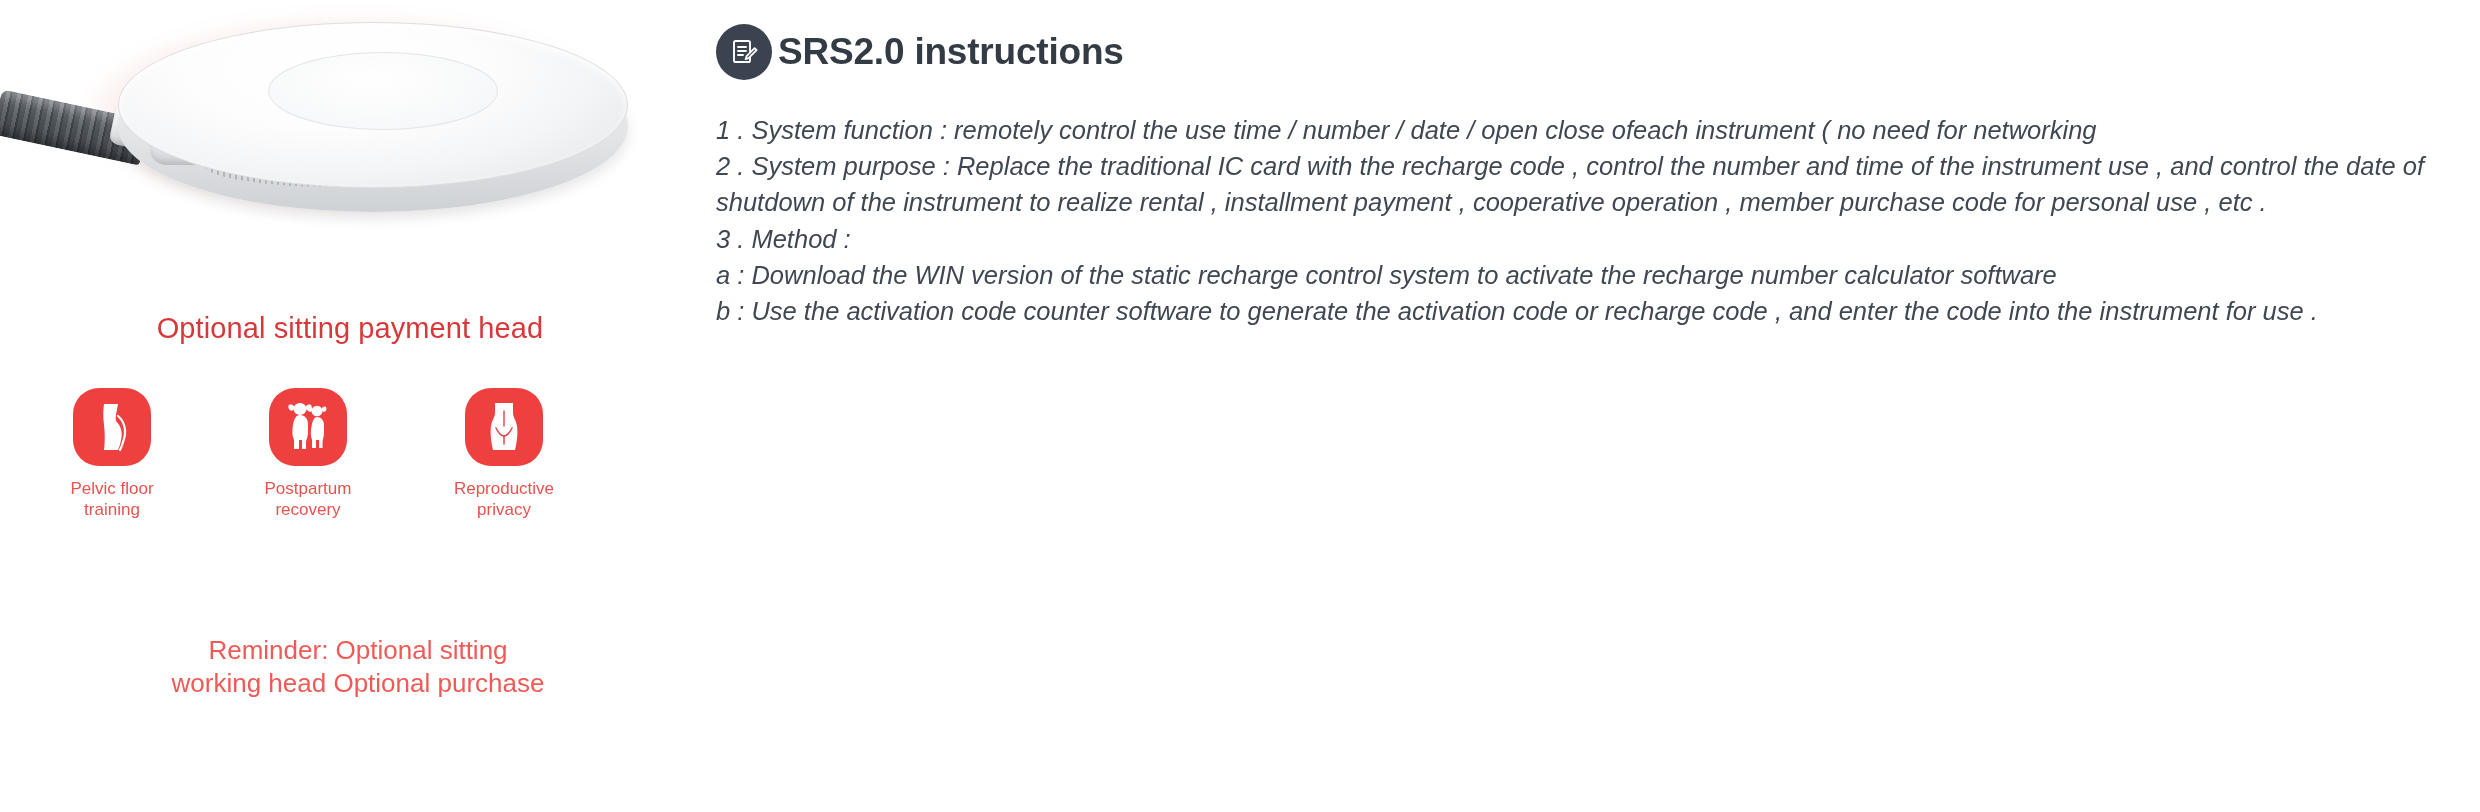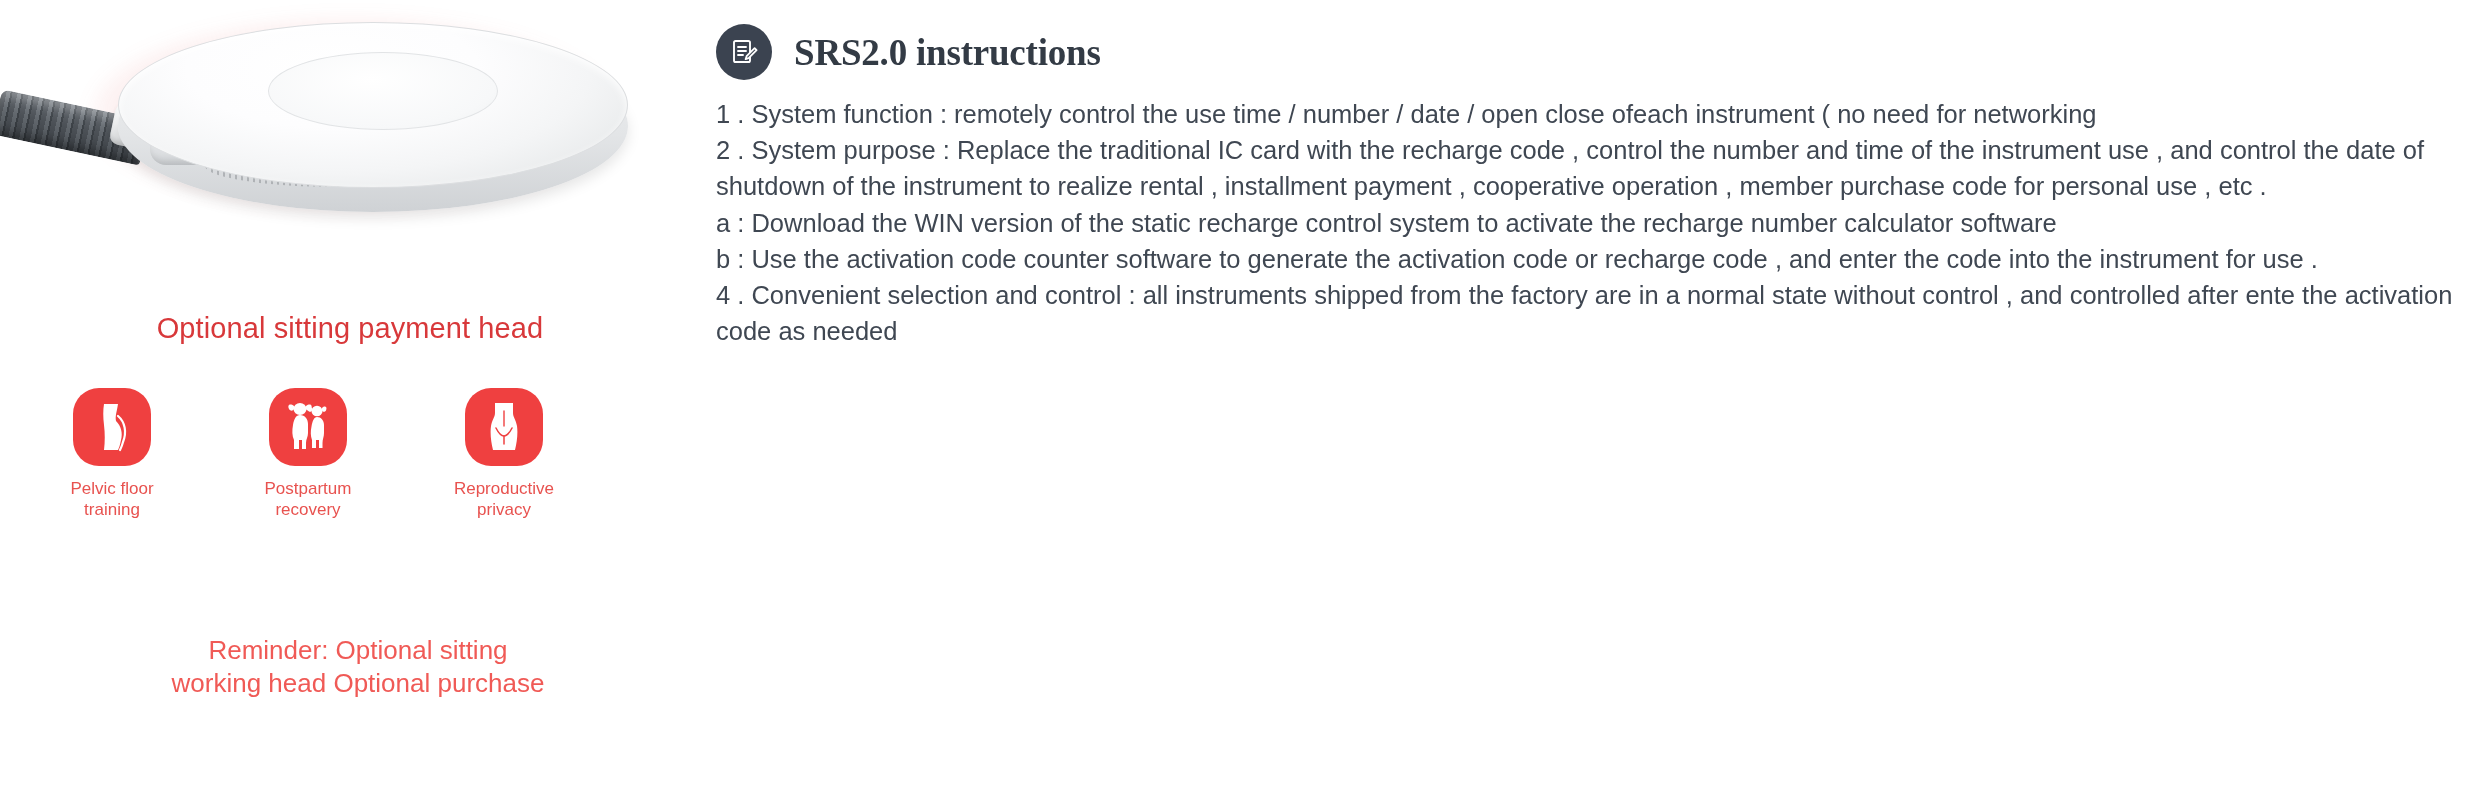--- a/index.html
+++ b/index.html
@@ -240,23 +240,22 @@
     position: relative;
     flex: 1 1 auto;
     height: 812px;
     padding: 24px 20px 0 16px;
   }
 
   .instr-header {
     display: flex;
     flex-direction: row;
     align-items: center;
-    gap: 22px;
-    margin-bottom: 16px;
-    font-family: Liberation Serif, serif;
+    gap: 6px;
+    margin-bottom: 32px;
   }
 
   .instr-badge {
     width: 56px;
     height: 56px;
     border-radius: 50%;
     background: #3b4350;
     display: flex;
     align-items: center;
     justify-content: center;
@@ -276,20 +275,21 @@
   .instr-body {
     font-size: 25.5px;
     line-height: 1.42;
     color: #3f4752;
     max-width: 1760px;
   }
 
   .instr-line {
     margin: 0;
     padding: 0;
+    font-style: italic;
   }
 </style>
 </head>
 <body>
 
 <div class="page">
 
   <div class="left-col">
 
     <div class="product-photo">
@@ -368,19 +368,19 @@
           <line x1="9" y1="18" x2="14" y2="18" stroke="#ffffff" stroke-width="1.9" stroke-linecap="round"></line>
           <path d="M25.6 11.2 L27.6 13.2 L19.6 21.2 L16.6 22.2 L17.6 19.2 Z" fill="#3b4350" stroke="#ffffff" stroke-width="1.8" stroke-linejoin="round"></path>
         </svg>
       </div>
       <div class="instr-title">SRS2.0 instructions</div>
     </div>
 
     <div class="instr-body">
       <p class="instr-line">1 . System function : remotely control the use time / number / date / open close ofeach instrument ( no need for networking</p>
       <p class="instr-line">2 . System purpose : Replace the traditional IC card with the recharge code , control the number and time of the instrument use , and control the date of shutdown of the instrument to realize rental , installment payment , cooperative operation , member purchase code for personal use , etc .</p>
+      <p class="instr-line">3 . Method :</p>
       <p class="instr-line">a : Download the WIN version of the static recharge control system to activate the recharge number calculator software</p>
       <p class="instr-line">b : Use the activation code counter software to generate the activation code or recharge code , and enter the code into the instrument for use .</p>
-      <p class="instr-line">4 . Convenient selection and control : all instruments shipped from the factory are in a normal state without control , and controlled after ente the activation code as needed</p>
     </div>
 
   </div>
 </div>
 
 </body></html>

